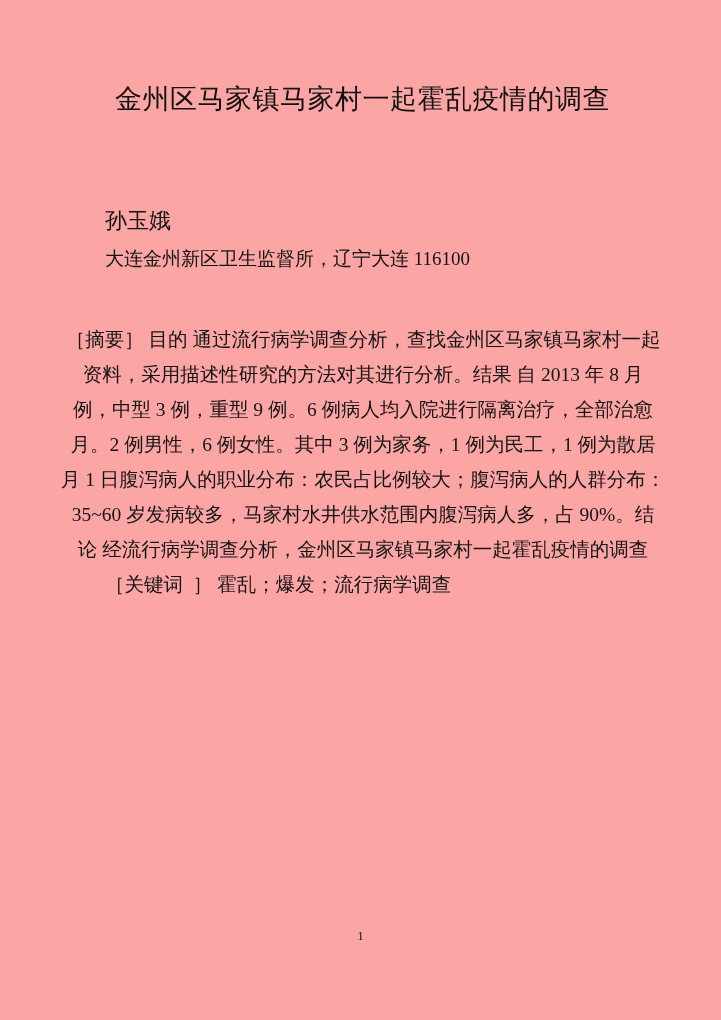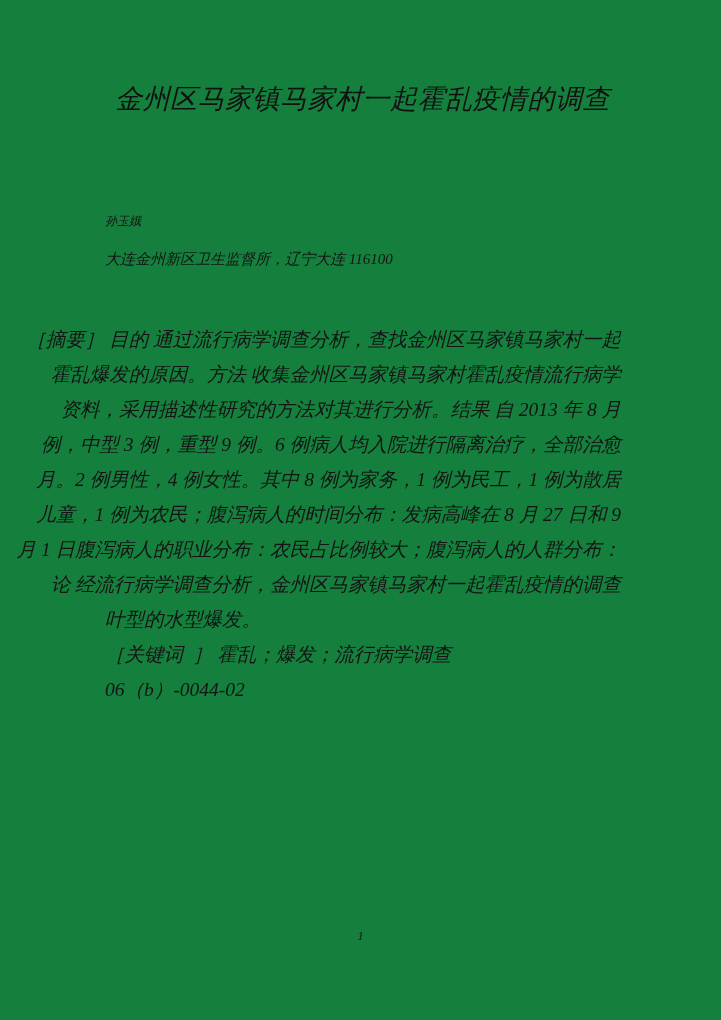--- a/index.html
+++ b/index.html
@@ -4,75 +4,74 @@
 <style>
   html, body {
     margin: 0;
     padding: 0;
     background: #ffffff;
   }
   .page {
     position: relative;
     width: 721px;
     height: 1020px;
-    background: #15803d;
+    background: #fca5a5;
     overflow: hidden;
     font-family: "Liberation Serif", "DejaVu Serif", serif;
     color: #000000;
-    font-style: italic;
   }
   .title-block {
     position: absolute;
     left: 105px;
     top: 78px;
     width: 515px;
     text-align: center;
   }
   .title-line {
     font-size: 27px;
     line-height: 42px;
     letter-spacing: 0.5px;
     color: #111111;
     white-space: pre;
   }
   .author {
     position: absolute;
     left: 105px;
     top: 207px;
-    font-size: 12px;
+    font-size: 22px;
     line-height: 28px;
     color: #141414;
     white-space: pre;
   }
   .affiliation {
     position: absolute;
     left: 105px;
     top: 245px;
-    font-size: 15px;
+    font-size: 19px;
     line-height: 28px;
     color: #141414;
     white-space: pre;
   }
   .body-block {
     position: absolute;
     left: 105px;
     top: 322px;
     width: 516px;
   }
   .ln {
     display: block;
     height: 35px;
     line-height: 35px;
     font-size: 19.5px;
     color: #141414;
     white-space: pre;
   }
   .ln.just {
     display: flex;
-    justify-content: flex-end;
+    justify-content: center;
   }
   .ln.just > span {
     white-space: pre;
   }
   .page-number {
     position: absolute;
     left: 0;
     top: 928px;
     width: 721px;
     text-align: center;
@@ -87,27 +86,24 @@
 
   <div class="title-block">
     <div class="title-line">金州区马家镇马家村一起霍乱疫情的调查</div>
   </div>
 
   <div class="author">孙玉娥</div>
   <div class="affiliation">大连金州新区卫生监督所，辽宁大连 116100</div>
 
   <div class="body-block">
     <span class="ln just"><span>［摘要］ 目的 通过流行病学调查分析，查找金州区马家镇马家村一起</span></span>
-    <span class="ln just"><span>霍乱爆发的原因。方法 收集金州区马家镇马家村霍乱疫情流行病学</span></span>
     <span class="ln just"><span>资料，采用描述性研究的方法对其进行分析。结果 自 2013 年 8 月</span></span>
     <span class="ln just"><span>例，中型 3 例，重型 9 例。6 例病人均入院进行隔离治疗，全部治愈</span></span>
-    <span class="ln just"><span>月。2 例男性，4 例女性。其中 8 例为家务，1 例为民工，1 例为散居</span></span>
-    <span class="ln just"><span>儿童，1 例为农民；腹泻病人的时间分布：发病高峰在 8 月 27 日和 9</span></span>
+    <span class="ln just"><span>月。2 例男性，6 例女性。其中 3 例为家务，1 例为民工，1 例为散居</span></span>
     <span class="ln just"><span>月 1 日腹泻病人的职业分布：农民占比例较大；腹泻病人的人群分布：</span></span>
+    <span class="ln just"><span>35~60 岁发病较多，马家村水井供水范围内腹泻病人多，占 90%。结</span></span>
     <span class="ln just"><span>论 经流行病学调查分析，金州区马家镇马家村一起霍乱疫情的调查</span></span>
-    <span class="ln">叶型的水型爆发。</span>
     <span class="ln">［关键词  ］ 霍乱；爆发；流行病学调查</span>
-    <span class="ln">06（b）-0044-02</span>
   </div>
 
   <div class="page-number">1</div>
 
 </div>
 
 </body></html>

